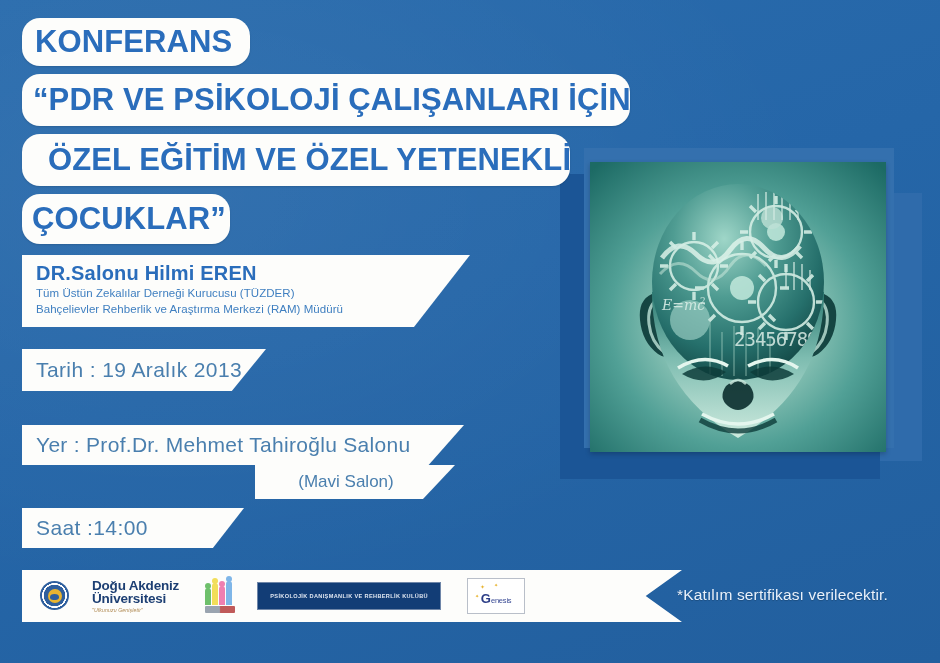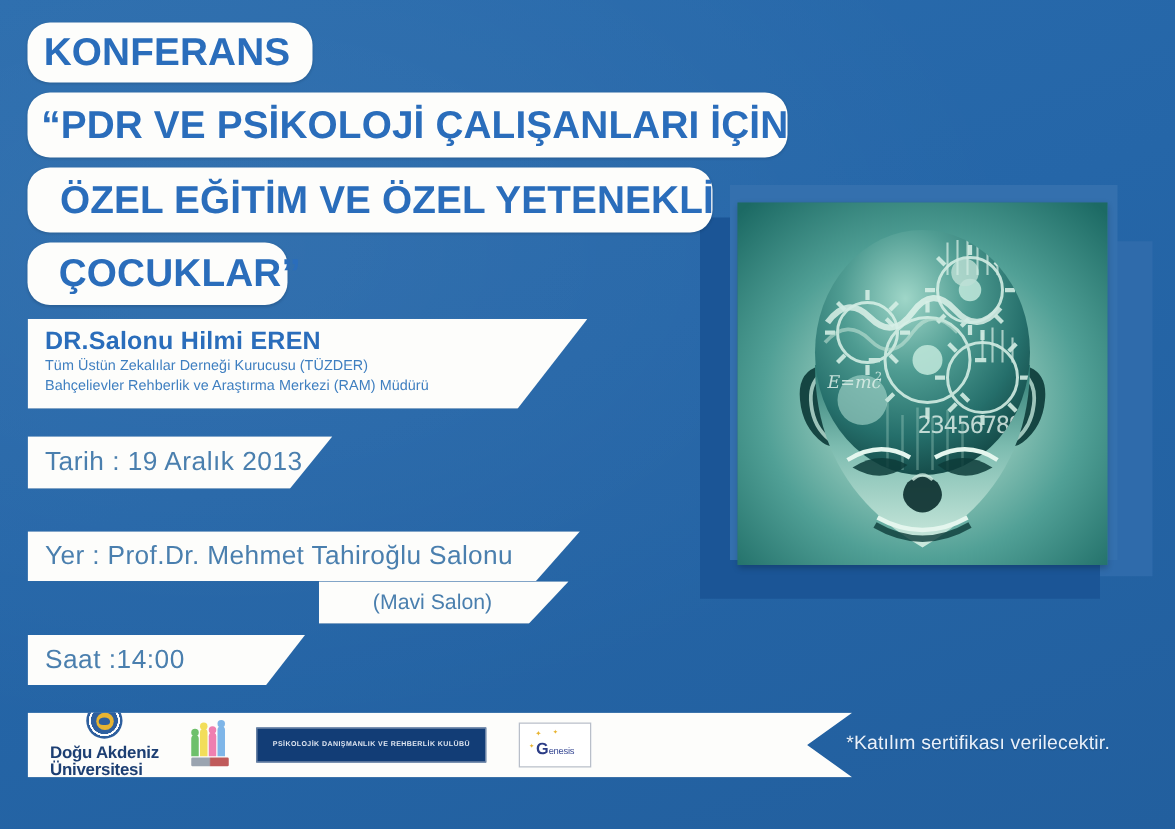--- a/index.html
+++ b/index.html
@@ -31,21 +31,21 @@
 
   
   .title-banner{
     color:#2a6dbb;
     font-weight:700;
     letter-spacing:.1px;
   }
   .t1{left:22px;top:18px;width:228px;height:48px;padding-left:13px;font-size:31px;}
   .t2{left:22px;top:74px;width:608px;height:52px;padding-left:11px;font-size:31px;}
   .t3{left:22px;top:134px;width:548px;height:52px;padding-left:26px;font-size:31px;}
-  .t4{left:22px;top:194px;width:208px;height:50px;padding-left:25px;font-size:31px;}
+  .t4{left:22px;top:194px;width:208px;height:50px;padding-left:10px;font-size:31px;}
 
   
   .slant{
     background:#fdfdfb;
     position:absolute;
     box-sizing:border-box;
     box-shadow:0 1px 3px rgba(0,0,0,.16);
   }
 
   .speaker-box{
@@ -95,21 +95,21 @@
   .footer-bar{
     position:absolute;left:22px;top:570px;width:660px;height:52px;
     background:#fdfdfb;
     clip-path:polygon(0 0,100% 0,94.5% 50%,100% 100%,0 100%);
     display:flex;align-items:center;
     box-shadow:0 1px 3px rgba(0,0,0,.16);
   }
   .logo-slot{display:flex;align-items:center;}
 
   
-  .dau{margin-left:18px;display:flex;align-items:center;gap:4px;flex-direction:column;}
+  .dau{margin-left:18px;display:flex;align-items:center;gap:23px;}
   .dau-mark{
     width:29px;height:29px;border-radius:50%;
     background:radial-gradient(circle at 50% 50%,#2e5f9e 0%,#2e5f9e 52%,#fff 53%,#fff 60%,#2e5f9e 61%,#2e5f9e 100%);
     position:relative;flex:0 0 auto;
   }
   .dau-mark::after{
     content:"";position:absolute;left:50%;top:50%;
     width:14px;height:14px;margin:-7px 0 0 -7px;border-radius:50%;
     background:#e8b431;
   }

